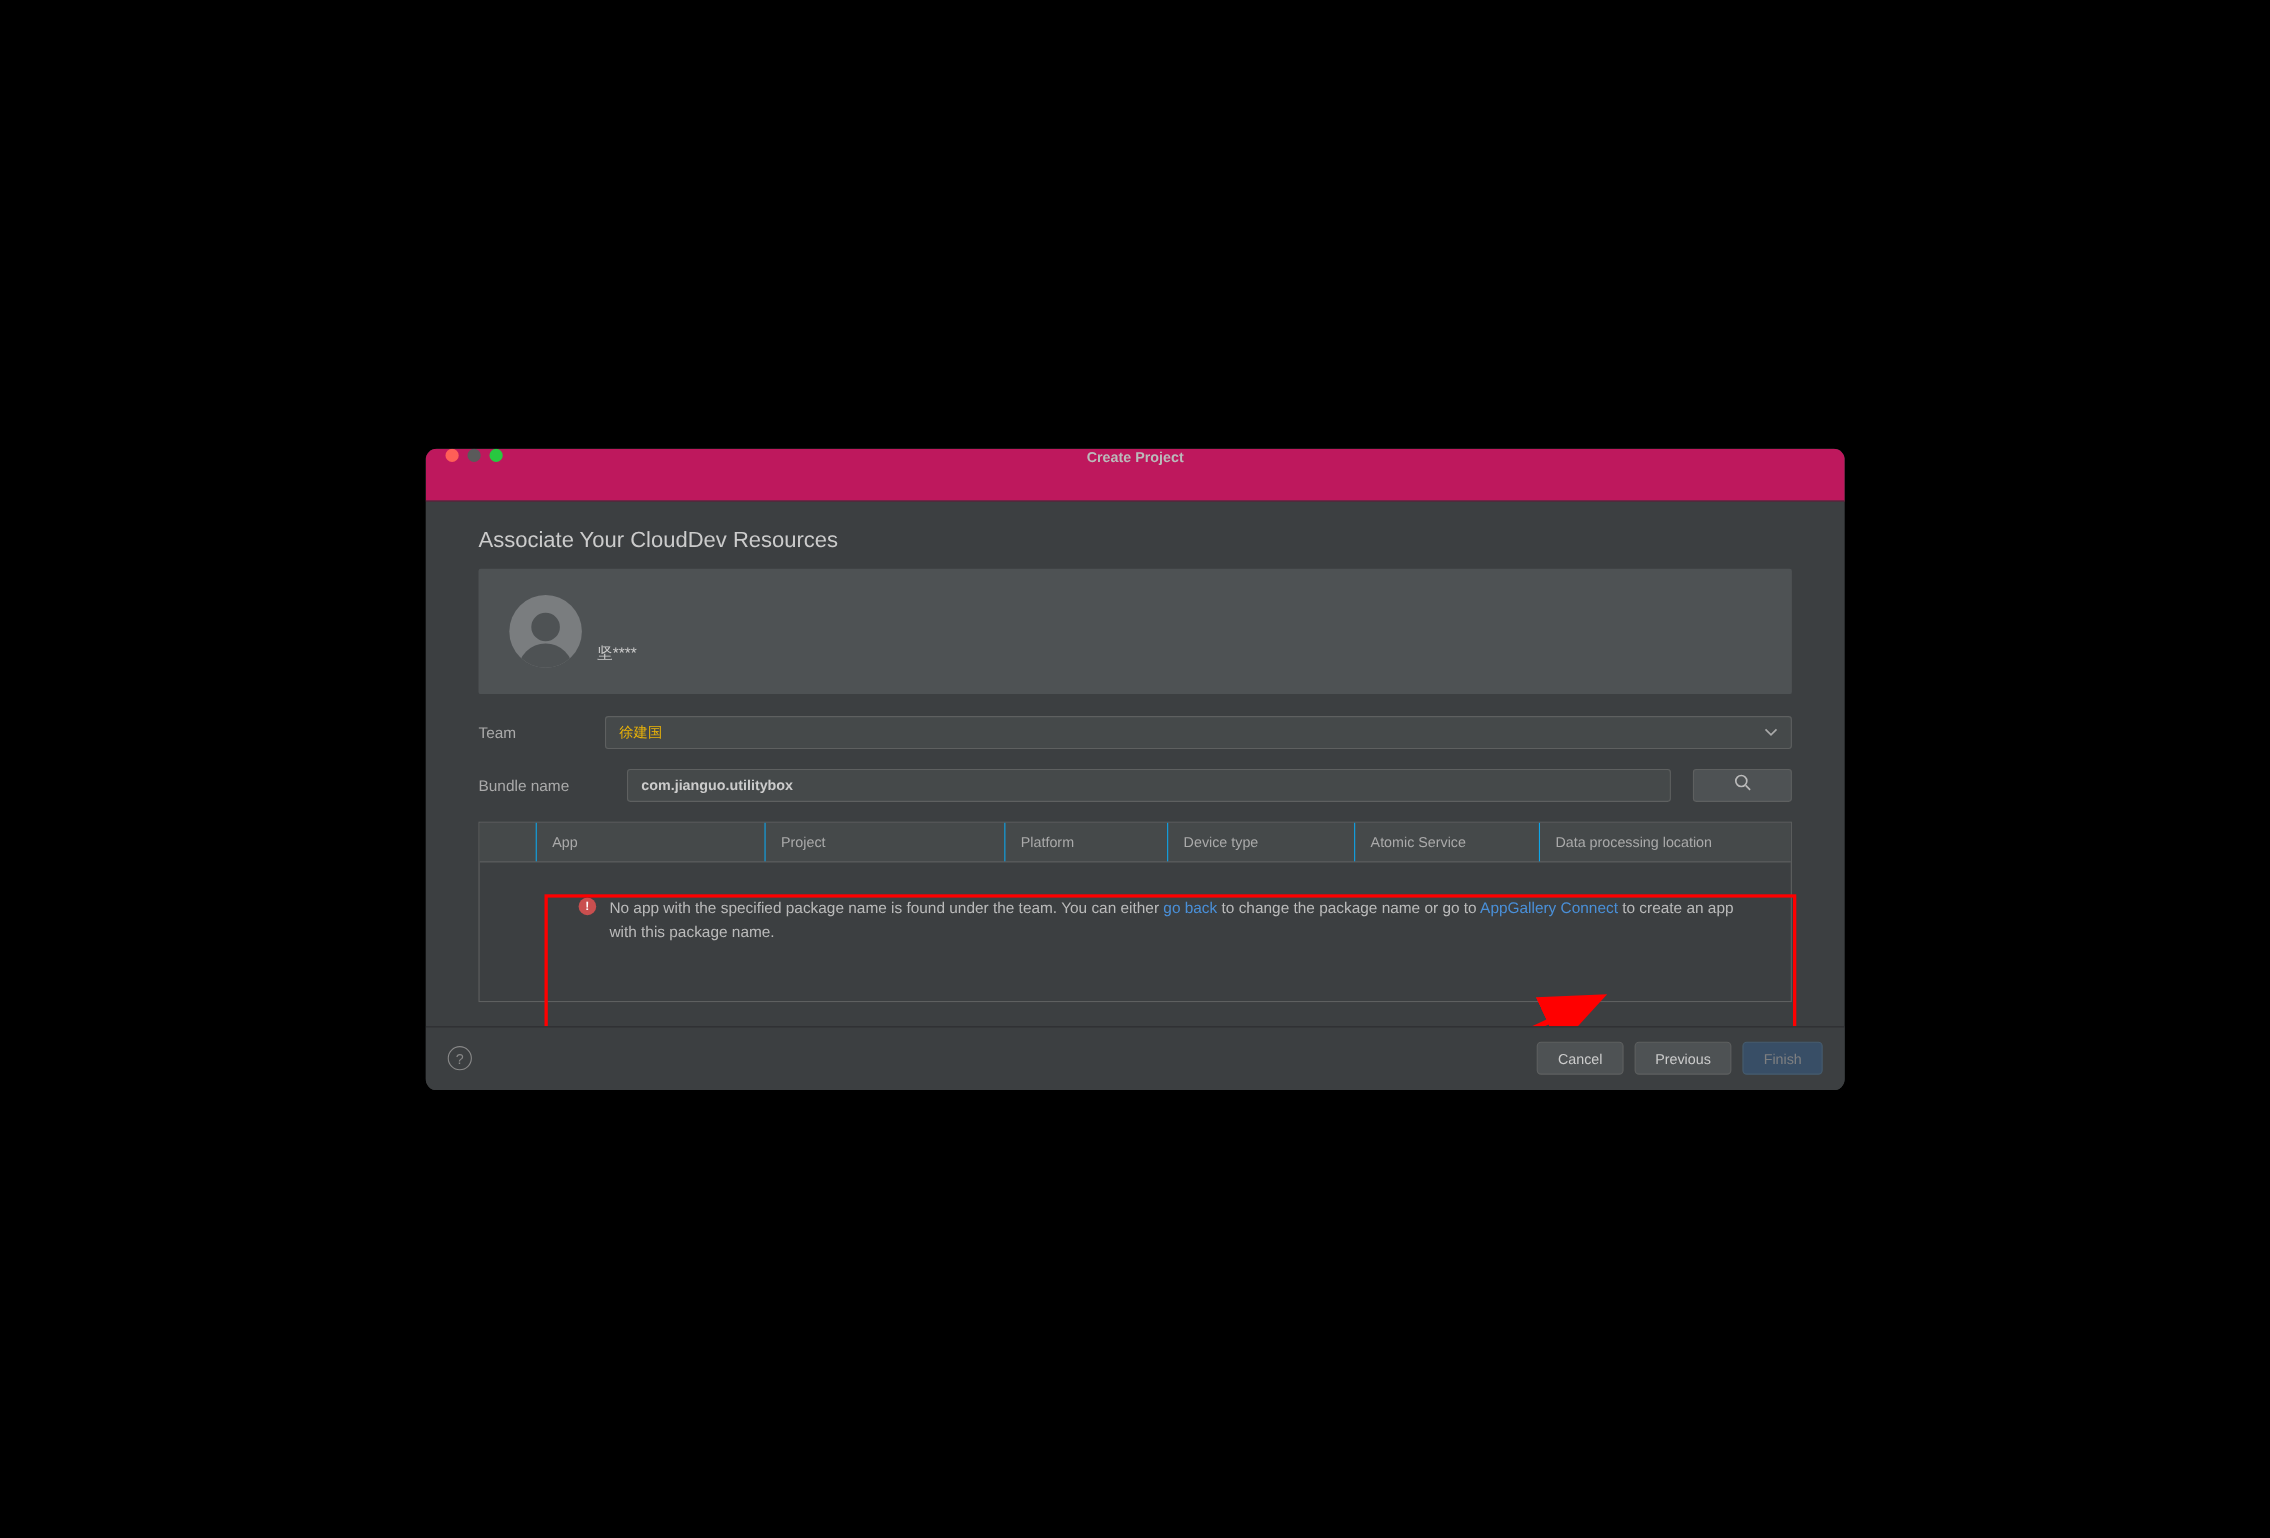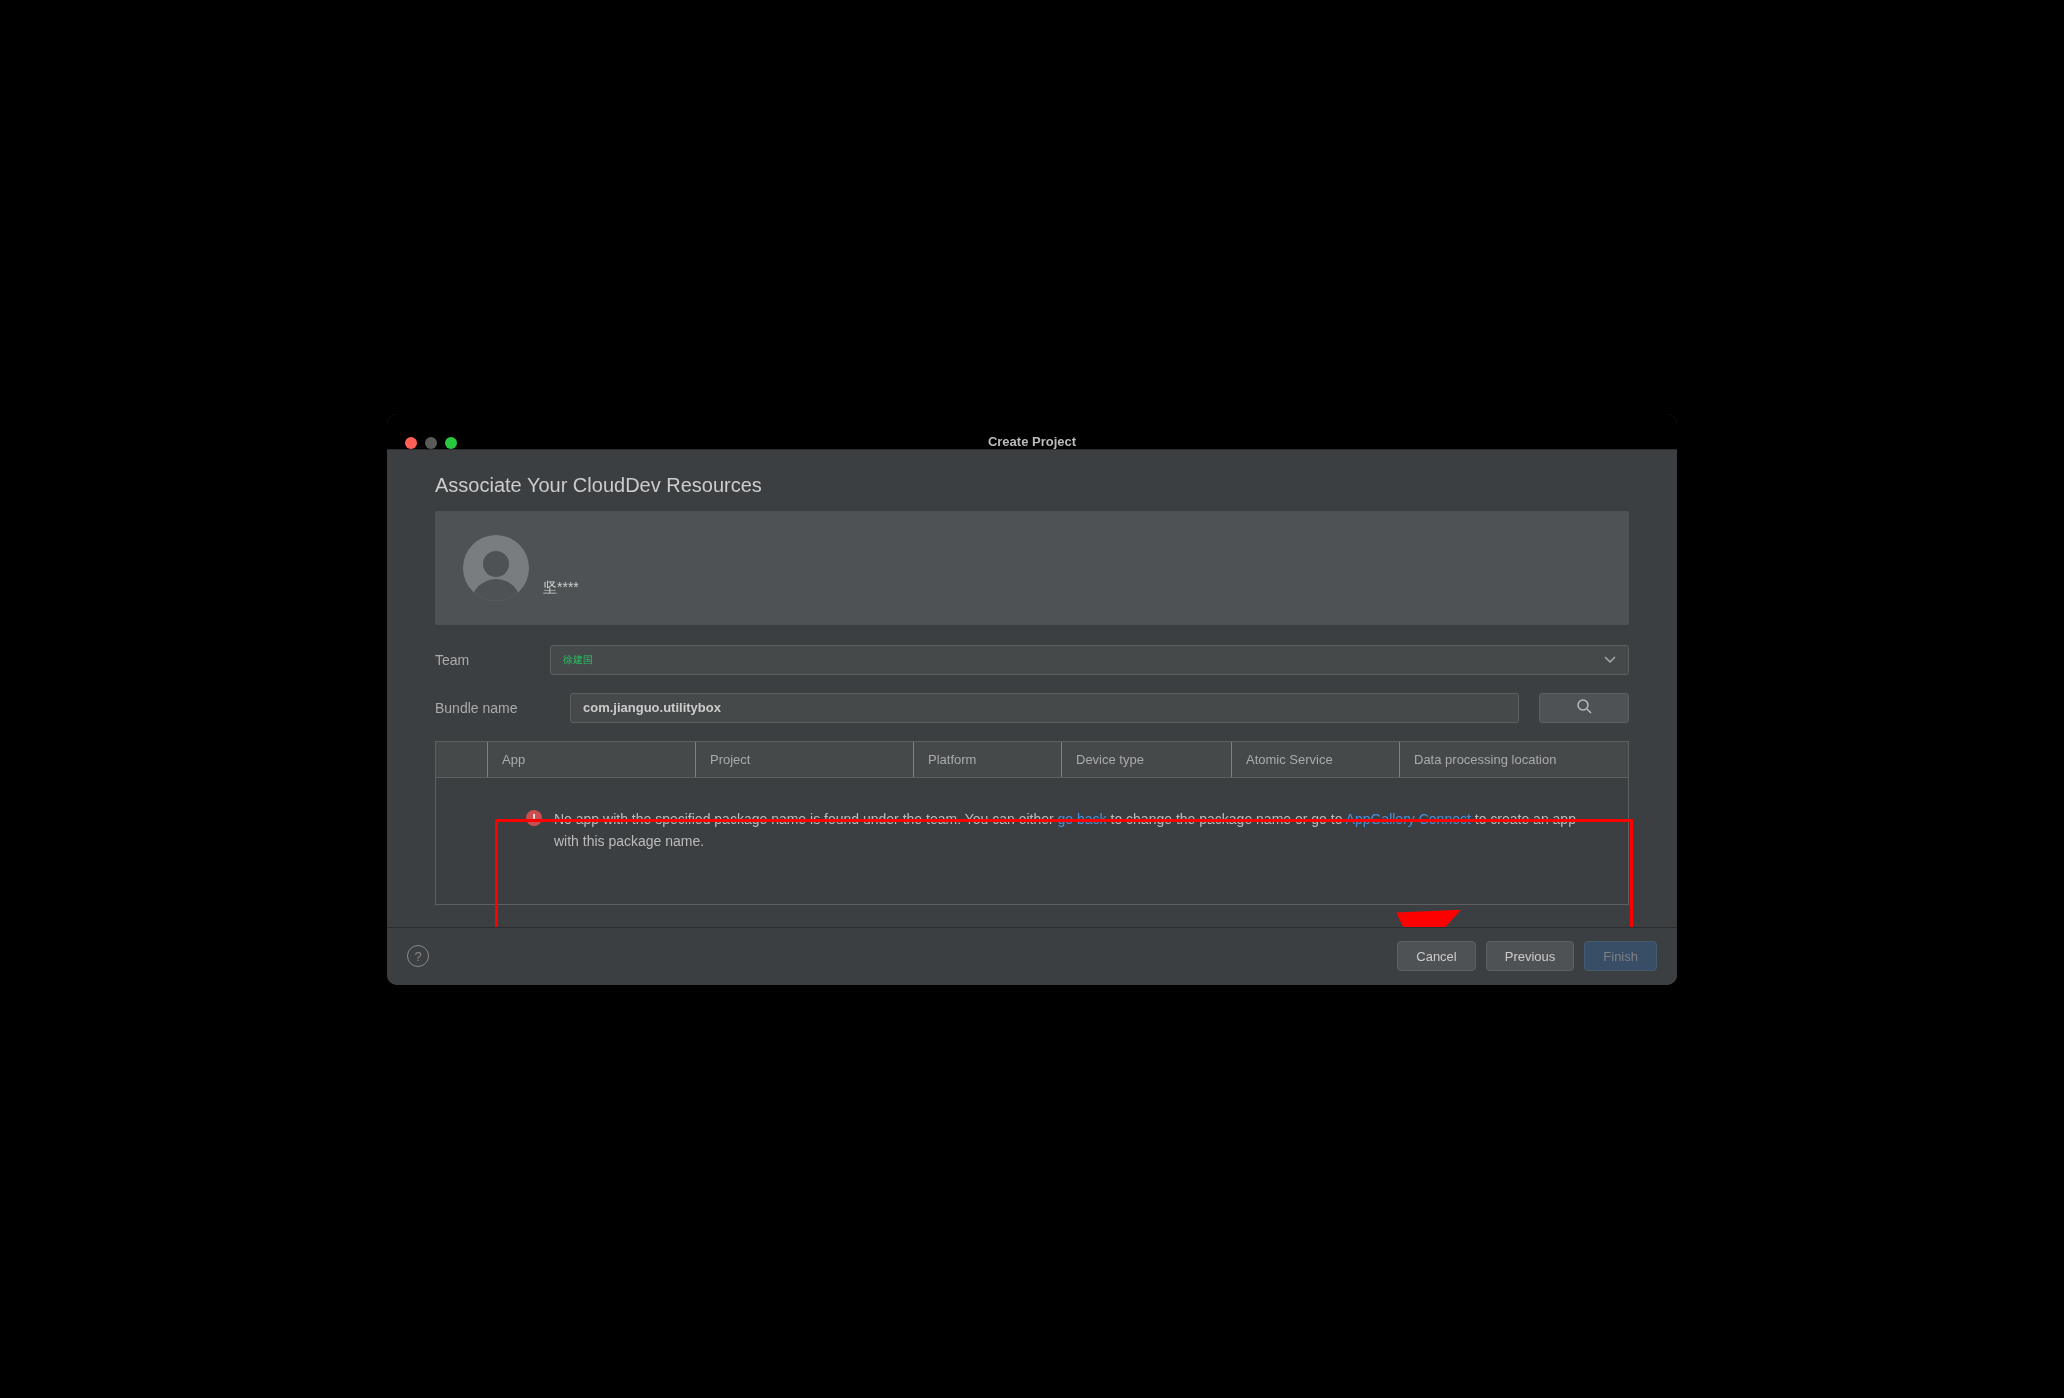--- a/index.html
+++ b/index.html
@@ -18,25 +18,25 @@
     }
     .window {
       width: 1290px;
       background: #3c3f41;
       border-radius: 10px;
       box-shadow: 0 20px 60px rgba(0,0,0,0.6);
       overflow: hidden;
       position: relative;
     }
     .titlebar {
-      height: 36px;
-      background: #000000;
+      height: 48px;
+      background: #be185d;
       border-bottom: 1px solid #2b2d2f;
       display: flex;
-      align-items: flex-end;
+      align-items: flex-start;
       position: relative;
     }
     .traffic-lights {
       display: flex;
       gap: 8px;
       padding-left: 18px;
     }
     .tl {
       width: 12px;
       height: 12px;
@@ -119,22 +119,22 @@
     }
     .select {
       flex: 1;
       background: #45494a;
       border: 1px solid #5e6060;
       border-radius: 3px;
       height: 30px;
       display: flex;
       align-items: center;
       padding: 0 12px;
-      color: #22c55e;
-      font-size: 10px;
+      color: #eab308;
+      font-size: 13px;
       position: relative;
     }
     .chevron {
       margin-left: auto;
     }
     .chevron svg { display: block; }
     .bundle-row {
       display: flex;
       align-items: center;
       gap: 20px;

